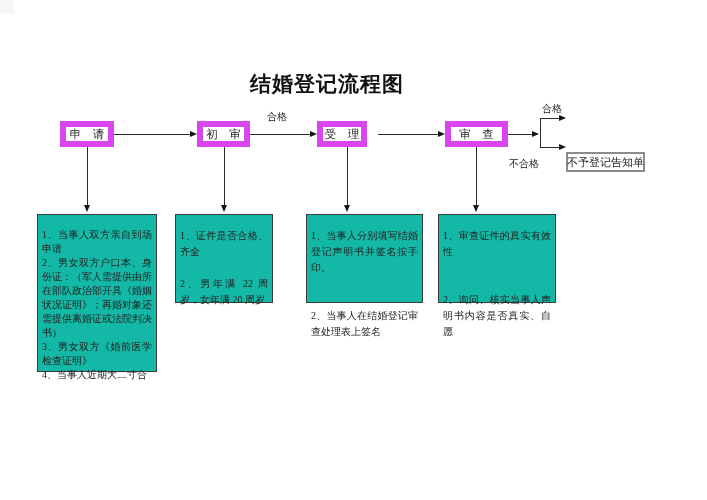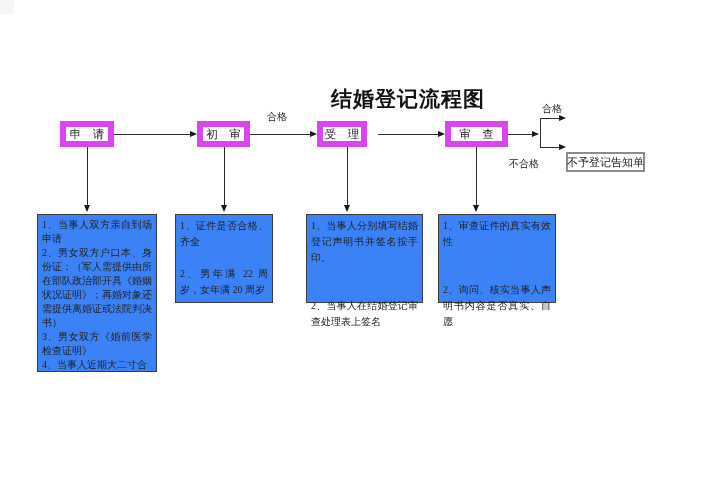--- a/index.html
+++ b/index.html
@@ -2,44 +2,44 @@
 <html><head>
 <meta charset="utf-8">
 <style>
   html,body{margin:0;padding:0;background:#ffffff;}
   .canvas{
     position:relative;width:707px;height:500px;background:#ffffff;overflow:hidden;
     font-family:"Liberation Serif","DejaVu Serif",serif;color:#1f1f1f;
   }
   .corner{position:absolute;left:0;top:0;width:14px;height:14px;background:#f7f5f5;}
   .title{
-    position:absolute;left:250px;top:70px;width:220px;margin:15px;
-    text-align:right;font-size:21px;font-weight:bold;color:#111;letter-spacing:1px;
+    position:absolute;left:250px;top:70px;width:220px;margin:0;
+    text-align:left;font-size:21px;font-weight:bold;color:#111;letter-spacing:1px;
   }
   .step{
     position:absolute;top:121px;height:26px;box-sizing:border-box;
     border:6px solid #d946ef;background:#fff;
     display:flex;align-items:center;justify-content:center;
     font-size:11.5px;white-space:pre;
   }
   .step.s1{left:60px;width:54px;}
   .step.s2{left:197px;width:53px;}
   .step.s3{left:317px;width:50px;}
   .step.s4{left:445px;width:63px;}
   .outcome{
     position:absolute;box-sizing:border-box;background:#fff;
     border:2px solid #8c8c8c;
     display:flex;align-items:center;justify-content:center;
     font-size:11px;white-space:pre;color:#1a1a1a;
   }
   .outcome.o1{left:566px;top:100px;width:77px;height:28px;}
   .outcome.o2{left:566px;top:134px;width:79px;height:20px;margin-top:18px;}
   .detail{
-    position:absolute;top:214px;box-sizing:border-box;background:#3b82f6;
-    border:1px solid #3c3c3c;padding:3px 4px;
+    position:absolute;top:214px;box-sizing:border-box;background:#14b8a6;
+    border:1px solid #3c3c3c;padding:13px 4px;
     font-size:10px;line-height:16px;white-space:pre-line;
     text-align:justify;color:#222;
   }
   .detail.d1{left:37px;width:120px;height:158px;line-height:14px;}
   .detail.d2{left:175px;width:98px;height:89px;}
   .detail.d3{left:306px;width:117px;height:89px;}
   .detail.d4{left:438px;width:118px;height:89px;}
   .hline{position:absolute;height:1px;background:#2b2b2b;}
   .vline{position:absolute;width:1px;background:#2b2b2b;}
   .arr-r{position:absolute;width:0;height:0;

